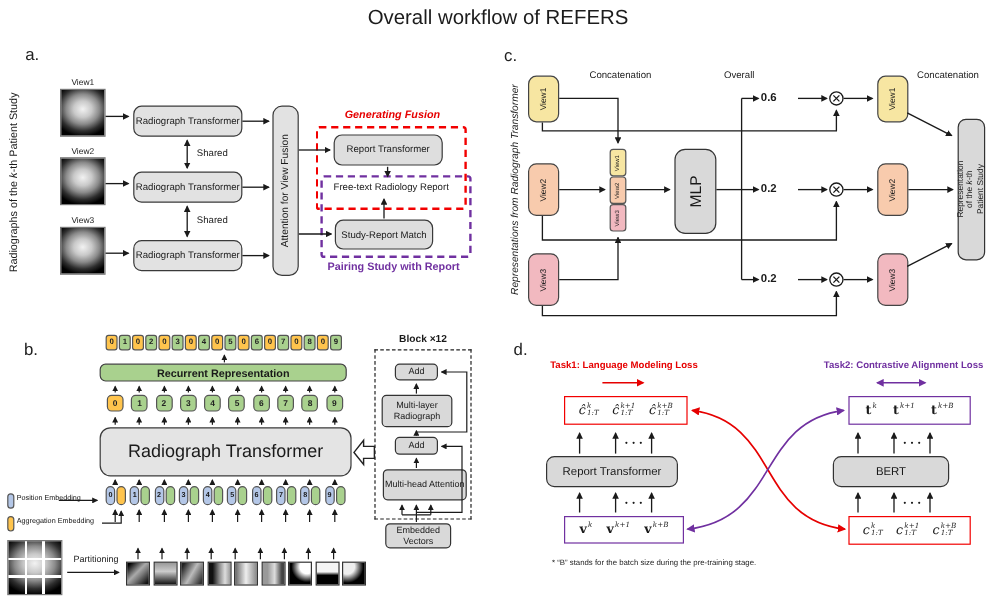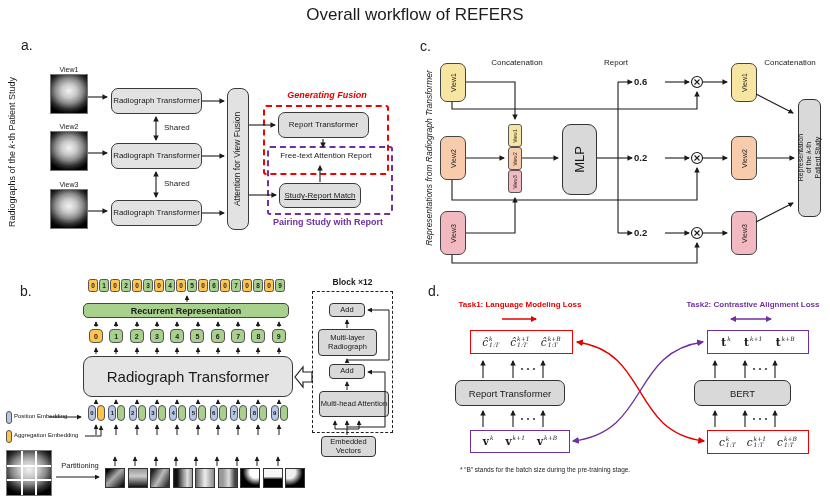--- a/index.html
+++ b/index.html
@@ -103,29 +103,29 @@
   <div class="abs" style="left:164px;top:179px;font-size:8px;">Shared</div>
 
   <div class="box graybox" style="left:227px;top:88px;width:22px;height:142px;border-radius:8px;">
     <div class="vrot" style="font-size:8.5px;">Attention for View Fusion</div>
   </div>
 
   <div class="abs" style="left:263px;top:90px;width:128px;text-align:center;font-size:9px;font-weight:bold;font-style:italic;color:#e60000;">Generating Fusion</div>
   <div class="box dashred" style="left:263px;top:105px;width:126px;height:70px;"></div>
   <div class="box graybox" style="left:278px;top:112px;width:91px;height:26px;background:#dedede;">Report Transformer</div>
   <div class="box dashpurple" style="left:267px;top:146px;width:126px;height:69px;"></div>
-  <div class="abs" style="left:266px;top:151px;width:120px;text-align:center;font-size:8px;">Free-text Attention Report</div>
-  <div class="box graybox" style="left:279px;top:183px;width:82px;height:25px;background:#dedede;text-decoration:underline;">Study-Report Match</div>
+  <div class="abs" style="left:266px;top:151px;width:120px;text-align:center;font-size:8px;">Free-text Radiology Report</div>
+  <div class="box graybox" style="left:279px;top:183px;width:82px;height:25px;background:#dedede;">Study-Report Match</div>
   <div class="abs" style="left:263px;top:217px;width:130px;text-align:center;font-size:9px;font-weight:bold;color:#7030a0;">Pairing Study with Report</div>
 
   <div class="panel-label" style="left:420px;top:38px;">c.</div>
   <div class="vcenter" style="left:429px;top:158px;font-size:8.5px;font-style:italic;">Representations from Radiograph Transformer</div>
 
   <div class="abs" style="left:477px;top:58px;width:80px;text-align:center;font-size:8px;">Concatenation</div>
-  <div class="abs" style="left:586px;top:58px;width:60px;text-align:center;font-size:8px;">Report</div>
+  <div class="abs" style="left:586px;top:58px;width:60px;text-align:center;font-size:8px;">Overall</div>
   <div class="abs" style="left:750px;top:58px;width:80px;text-align:center;font-size:8px;">Concatenation</div>
 
   <div class="cviews" style="left:440px;">
       <div class="cview">
         <span class="vrot">View1</span>
       </div>
       <div class="cview">
         <span class="vrot">View2</span>
       </div>
       <div class="cview">

